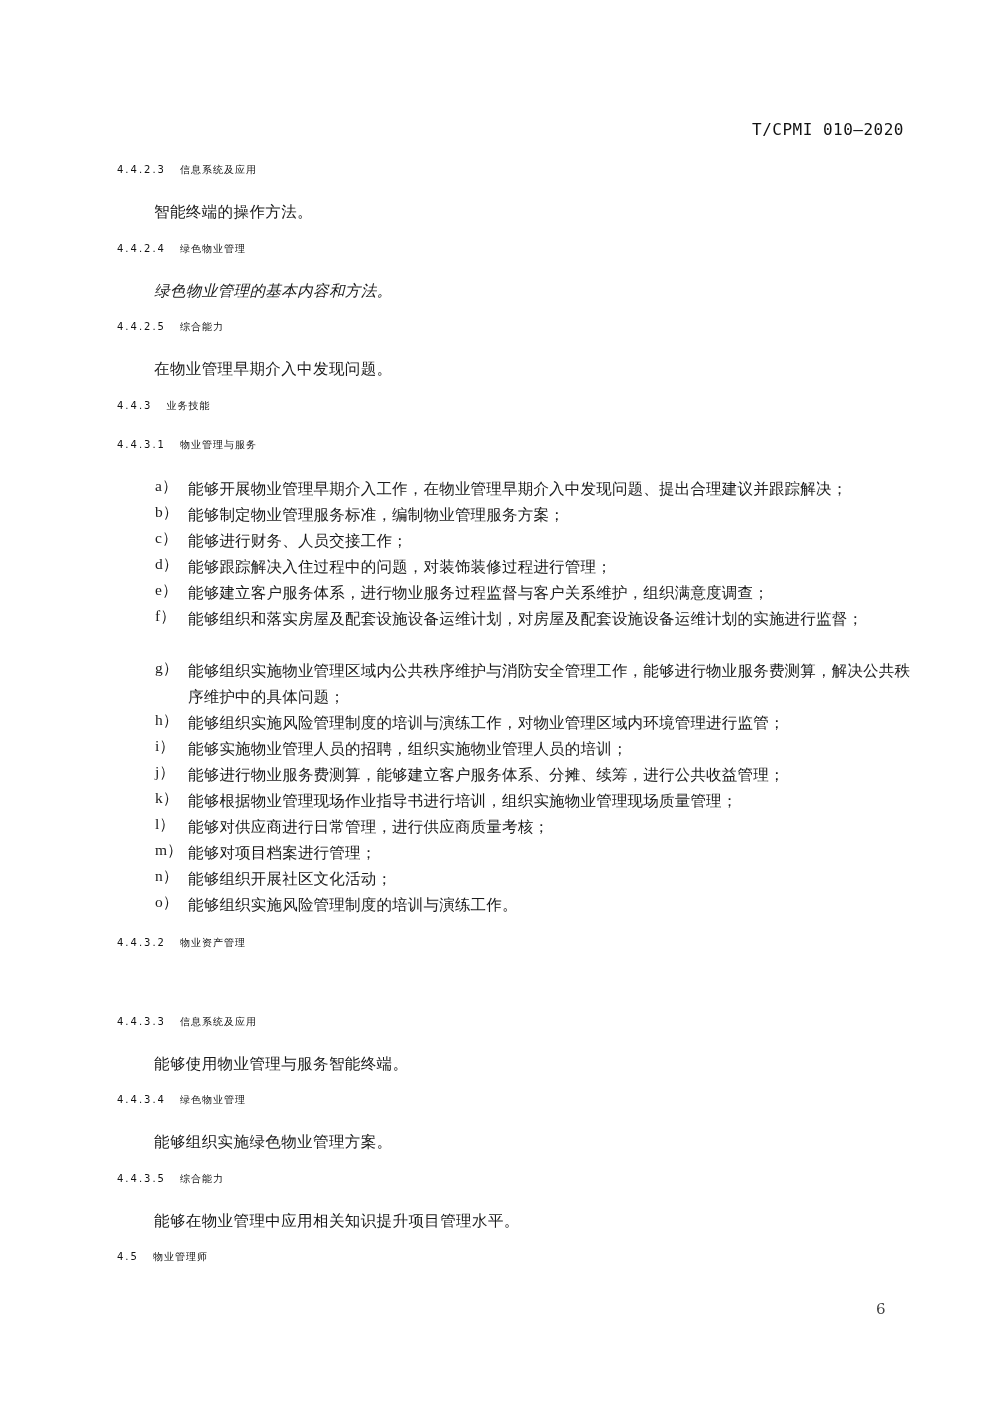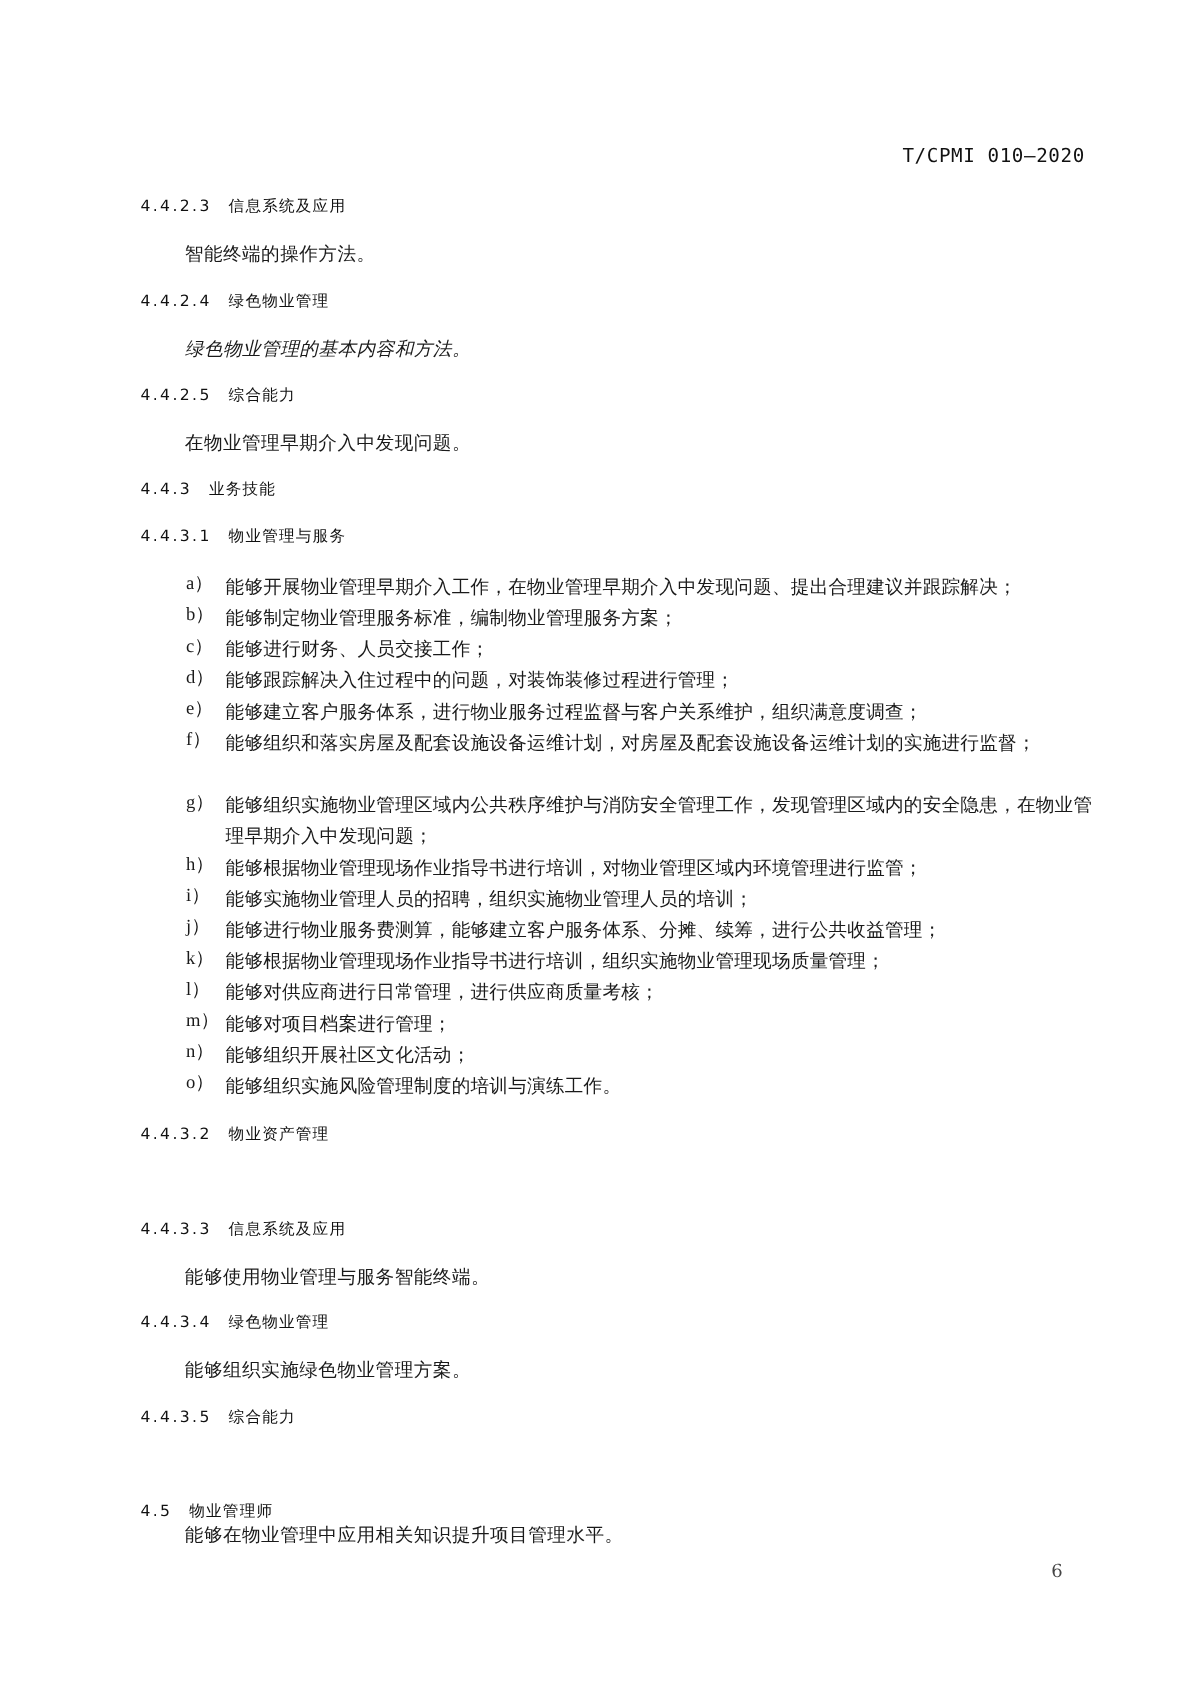--- a/index.html
+++ b/index.html
@@ -1,19 +1,19 @@
 <!DOCTYPE html>
 <html><head>
   <meta charset="utf-8">
   <style>
     html, body { margin: 0; padding: 0; background: #ffffff; }
     body { width: 1000px; height: 1414px; position: relative; overflow: hidden; color: #1a1a1a; }
     .page { position: absolute; left: 0; top: 0; width: 1000px; height: 1414px; background: #fff; }
     .doc-code { position: absolute; top: 120px; right: 96px; font-family: "DejaVu Sans Mono", monospace; font-size: 16px; letter-spacing: 0.5px; color: #111; }
-    .heading { position: absolute; left: 117px; font-family: "DejaVu Sans", sans-serif; font-size: 13px; color: #111; white-space: nowrap; }
+    .heading { position: absolute; left: 117px; font-family: "DejaVu Sans", sans-serif; font-size: 10px; color: #111; white-space: nowrap; }
     .heading .num { display: inline-block; letter-spacing: 2px; }
     .heading .title { margin-left: 14px; letter-spacing: 1px; }
     .para { position: absolute; left: 154px; font-family: "DejaVu Serif", serif; font-size: 15.5px; color: #1a1a1a; white-space: nowrap; letter-spacing: 0.4px; }
     .item { position: absolute; left: 155px; font-family: "DejaVu Serif", serif; font-size: 15.5px; color: #1a1a1a; width: 760px; }
     .item .marker { position: absolute; left: 0; top: 0; width: 32px; white-space: nowrap; font-family: "Liberation Serif", serif; }
     .item .text { display: block; margin-left: 33px; line-height: 26px; letter-spacing: 0.2px; }
     .page-num { position: absolute; top: 1300px; left: 876px; font-family: "DejaVu Serif", serif; font-size: 15px; color: #444; }
   </style>
 </head>
 <body>
@@ -64,25 +64,25 @@
   <div class="item" style="top:580px;">
     <span class="marker">e）</span>
     <span class="text">能够建立客户服务体系，进行物业服务过程监督与客户关系维护，组织满意度调查；</span>
   </div>
   <div class="item" style="top:606px;">
     <span class="marker">f）</span>
     <span class="text">能够组织和落实房屋及配套设施设备运维计划，对房屋及配套设施设备运维计划的实施进行监督；</span>
   </div>
   <div class="item" style="top:658px;">
     <span class="marker">g）</span>
-    <span class="text">能够组织实施物业管理区域内公共秩序维护与消防安全管理工作，发现管理区域内的安全隐患，在物业管理早期介入中发现问题；</span>
+    <span class="text">能够组织实施物业管理区域内公共秩序维护与消防安全管理工作，能够进行物业服务费测算，解决公共秩序维护中的具体问题；</span>
   </div>
   <div class="item" style="top:710px;">
     <span class="marker">h）</span>
-    <span class="text">能够根据物业管理现场作业指导书进行培训，对物业管理区域内环境管理进行监管；</span>
+    <span class="text">能够组织实施风险管理制度的培训与演练工作，对物业管理区域内环境管理进行监管；</span>
   </div>
   <div class="item" style="top:736px;">
     <span class="marker">i）</span>
     <span class="text">能够实施物业管理人员的招聘，组织实施物业管理人员的培训；</span>
   </div>
   <div class="item" style="top:762px;">
     <span class="marker">j）</span>
     <span class="text">能够进行物业服务费测算，能够建立客户服务体系、分摊、续筹，进行公共收益管理；</span>
   </div>
   <div class="item" style="top:788px;">
@@ -116,20 +116,20 @@
   <div class="para" style="top:1054px;">能够使用物业管理与服务智能终端。</div>
 
   <div class="heading" style="top:1093px;">
     <span class="num">4.4.3.4</span><span class="title">绿色物业管理</span>
   </div>
   <div class="para" style="top:1132px;">能够组织实施绿色物业管理方案。</div>
 
   <div class="heading" style="top:1172px;">
     <span class="num">4.4.3.5</span><span class="title">综合能力</span>
   </div>
-  <div class="para" style="top:1269px;">能够在物业管理中应用相关知识提升项目管理水平。</div>
+  <div class="para" style="top:1211px;">能够在物业管理中应用相关知识提升项目管理水平。</div>
 
   <div class="heading" style="top:1250px;">
     <span class="num">4.5</span><span class="title">物业管理师</span>
   </div>
 
   <div class="page-num">6</div>
 </div>
 
 </body></html>

